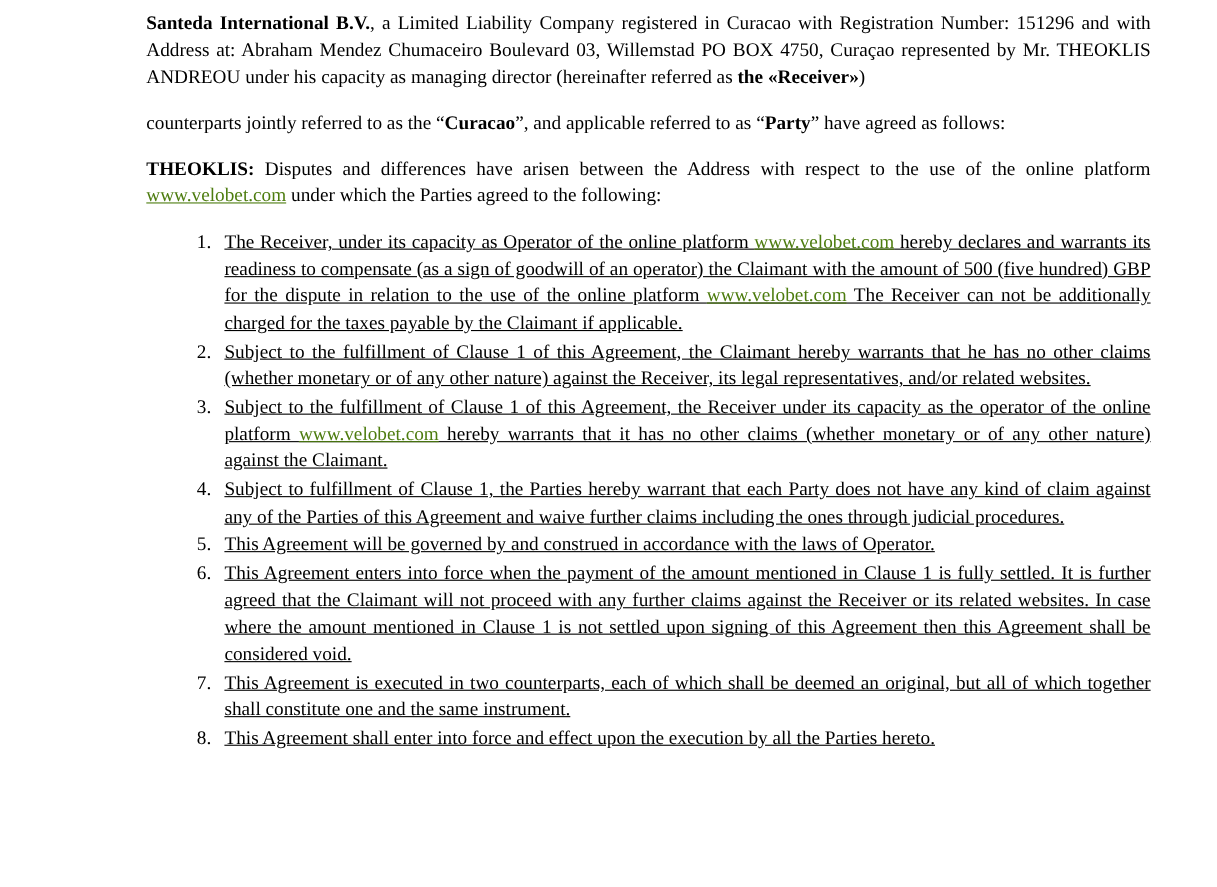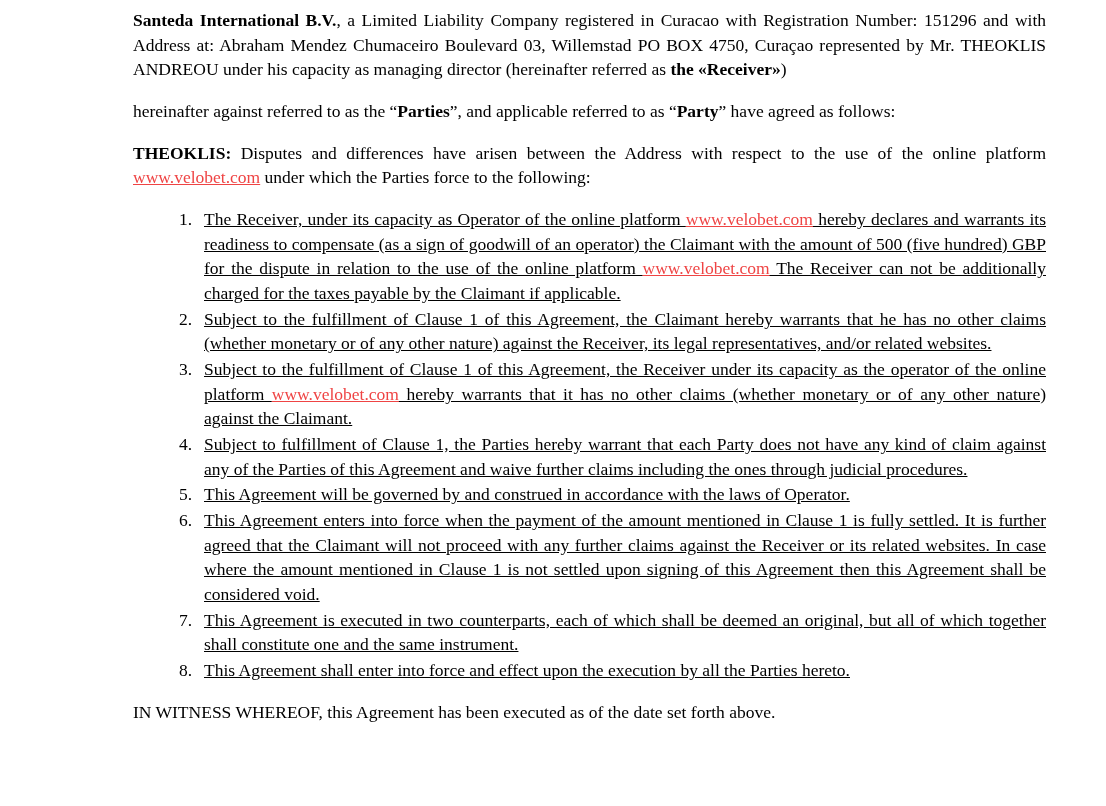--- a/index.html
+++ b/index.html
@@ -25,21 +25,21 @@
     margin: 0 0 17px 0;
     text-align: justify;
   }
   .para {
     text-align: justify;
   }
   b, .b {
     font-weight: bold;
   }
   a.link {
-    color: #ef4444;
+    color: #4d7c0f;
     text-decoration: underline;
   }
   ol.clauses {
     margin: 0 0 17px 0;
     padding: 0;
     list-style: none;
     counter-reset: clause;
   }
   ol.clauses > li {
     position: relative;
@@ -65,33 +65,32 @@
 </head>
 <body>
 
 <div class="page">
 
   <p class="para">
     <b>Santeda International B.V.</b><span>, a Limited Liability Company registered in Curacao with Registration Number: 151296 and with Address at: Abraham Mendez Chumaceiro Boulevard 03, Willemstad PO BOX 4750, Curaçao represented by Mr. THEOKLIS ANDREOU under his capacity as managing director (hereinafter referred as </span><b>the «Receiver»</b><span>)</span>
   </p>
 
   <p class="para">
-    <span>hereinafter against referred to as the “</span><b>Parties</b><span>”, and applicable referred to as “</span><b>Party</b><span>” have agreed as follows:</span>
+    <span>counterparts jointly referred to as the “</span><b>Curacao</b><span>”, and applicable referred to as “</span><b>Party</b><span>” have agreed as follows:</span>
   </p>
 
   <p class="para">
-    <b>THEOKLIS:</b><span> Disputes and differences have arisen between the Address with respect to the use of the online platform </span><a class="link" href="#">www.velobet.com</a><span> under which the Parties force to the following:</span>
+    <b>THEOKLIS:</b><span> Disputes and differences have arisen between the Address with respect to the use of the online platform </span><a class="link" href="#">www.velobet.com</a><span> under which the Parties agreed to the following:</span>
   </p>
 
   <ol class="clauses">
       <li><span>The Receiver, under its capacity as Operator of the online platform </span><a class="link" href="#">www.velobet.com</a><span> hereby declares and warrants its readiness to compensate (as a sign of goodwill of an operator) the Claimant with the amount of 500 (five hundred) GBP for the dispute in relation to the use of the online platform </span><a class="link" href="#">www.velobet.com</a><span> The Receiver can not be additionally charged for the taxes payable by the Claimant if applicable.</span></li>
       <li><span>Subject to the fulfillment of Clause 1 of this Agreement, the Claimant hereby warrants that he has no other claims (whether monetary or of any other nature) against the Receiver, its legal representatives, and/or related websites.</span></li>
       <li><span>Subject to the fulfillment of Clause 1 of this Agreement, the Receiver under its capacity as the operator of the online platform </span><a class="link" href="#">www.velobet.com</a><span> hereby warrants that it has no other claims (whether monetary or of any other nature) against the Claimant.</span></li>
       <li><span>Subject to fulfillment of Clause 1, the Parties hereby warrant that each Party does not have any kind of claim against any of the Parties of this Agreement and waive further claims including the ones through judicial procedures.</span></li>
       <li><span>This Agreement will be governed by and construed in accordance with the laws of Operator.</span></li>
       <li><span>This Agreement enters into force when the payment of the amount mentioned in Clause 1 is fully settled. It is further agreed that the Claimant will not proceed with any further claims against the Receiver or its related websites.  In case where the amount mentioned in Clause 1 is not settled upon signing of this Agreement then this Agreement shall be considered void.</span></li>
       <li><span>This Agreement is executed in two counterparts, each of which shall be deemed an original, but all of which together shall constitute one and the same instrument.</span></li>
       <li><span>This Agreement shall enter into force and effect upon the execution by all the Parties hereto.</span></li>
     </ol>
 
-  <p class="closing">IN WITNESS WHEREOF, this Agreement has been executed as of the date set forth above.</p>
 
 </div>
 
 </body></html>

